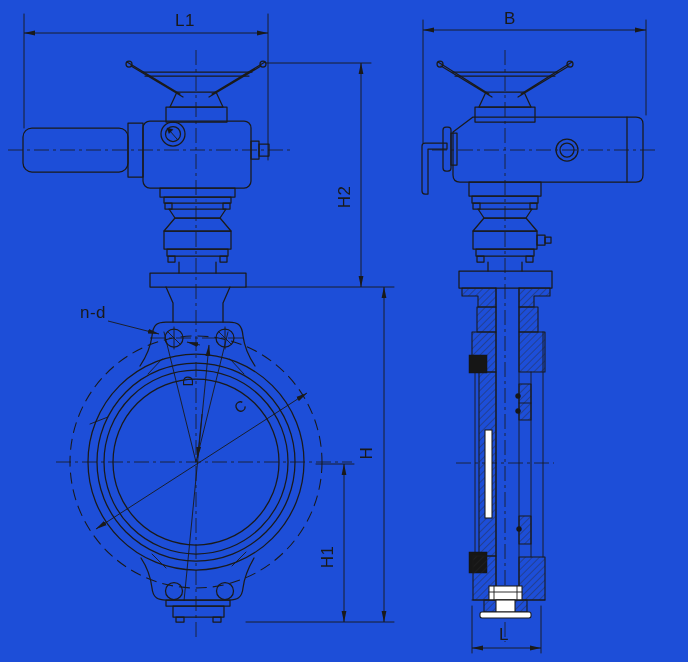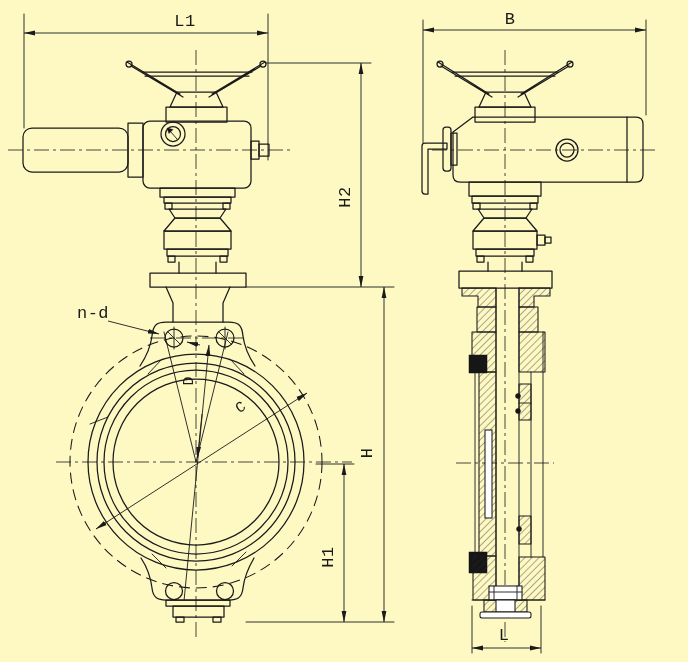--- a/index.html
+++ b/index.html
@@ -1,17 +1,17 @@
 <!DOCTYPE html>
 <html><head>
 <meta charset="utf-8">
 <style>
   html,body{margin:0;padding:0;background:#ffffff;}
-  .canvas{position:relative;width:688px;height:662px;background:#fef9c3;overflow:hidden;
-          font-family:Liberation Mono, monospace;}
+  .canvas{position:relative;width:688px;height:662px;background:#1d4ed8;overflow:hidden;
+          font-family:Liberation Sans, sans-serif;}
   svg{display:block;}
   .ol{fill:none;stroke:#1a1a1a;stroke-width:1.25;stroke-linejoin:round;stroke-linecap:round;}
   .thin{fill:none;stroke:#1a1a1a;stroke-width:0.9;stroke-linecap:round;}
   .cl{fill:none;stroke:#1a1a1a;stroke-width:0.8;stroke-dasharray:15 4 3 4;}
   .dashc{fill:none;stroke:#1a1a1a;stroke-width:1.05;stroke-dasharray:11 6;}
   .dim{fill:none;stroke:#1a1a1a;stroke-width:0.9;}
   .hat{fill:url(#h45);stroke:#1a1a1a;stroke-width:1.05;stroke-linejoin:round;}
   .blk{fill:#161616;stroke:#161616;stroke-width:0.5;}
   .wht{fill:#ffffff;stroke:#1a1a1a;stroke-width:1.05;}
   .lbl{fill:#1a1a1a;font-size:17px;letter-spacing:0.5px;}

